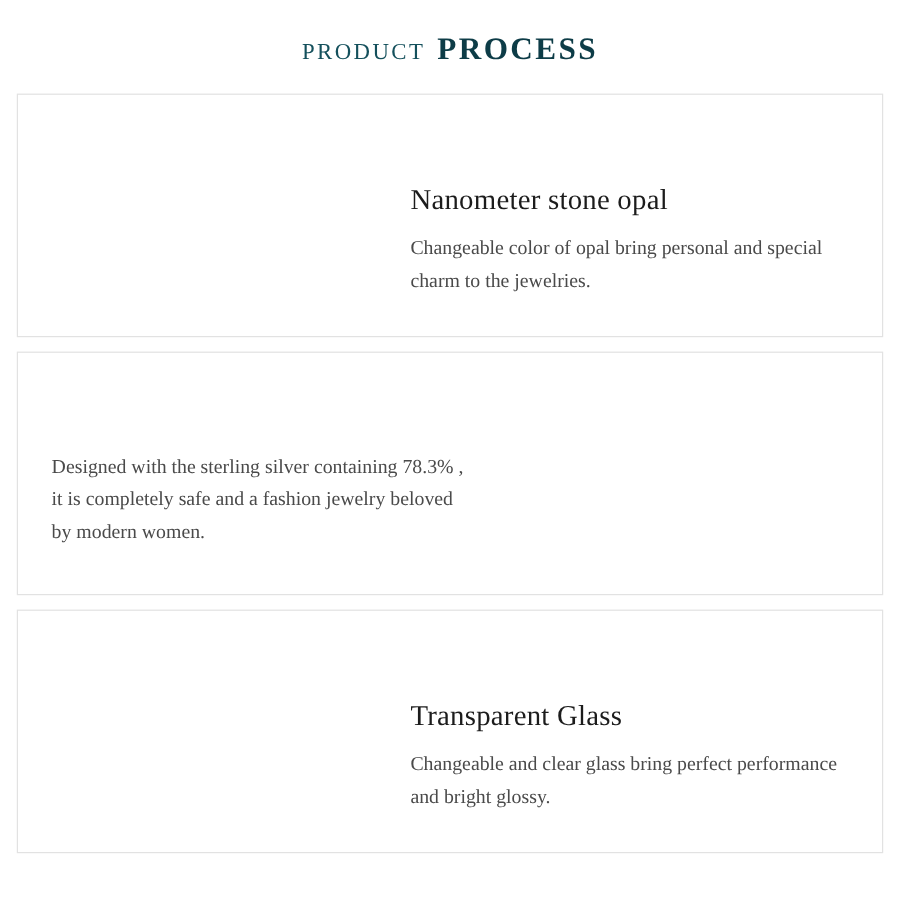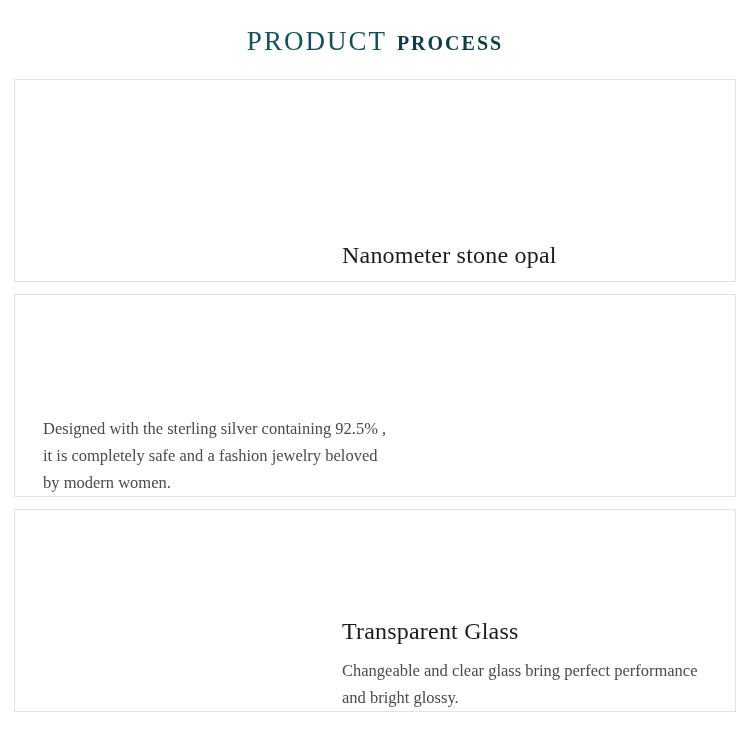--- a/index.html
+++ b/index.html
@@ -20,43 +20,43 @@
     box-sizing: border-box;
   }
   
   .header {
     text-align: center;
     padding-top: 26px;
     padding-bottom: 22px;
     letter-spacing: 1.5px;
   }
   .header .word-a {
-    font-size: 27px;
+    font-size: 19px;
     color: #14505c;
     font-weight: normal;
     letter-spacing: 2px;
   }
   .header .word-b {
-    font-size: 20px;
+    font-size: 26px;
     color: #0d3c47;
     font-weight: bold;
     letter-spacing: 2px;
     margin-left: 10px;
   }
   
   .panel {
     position: relative;
     margin: 0 14px 12px 14px;
     border: 1px solid #e2e2e2;
     height: 203px;
     box-sizing: border-box;
     overflow: hidden;
     background: #ffffff;
     display: flex;
-    align-items: flex-end;
+    align-items: center;
   }
   .panel.reverse {
     flex-direction: row-reverse;
   }
   .img-zone {
     position: relative;
     overflow: hidden;
     flex: 0 0 305px;
     background: #fafafa;
   }
@@ -224,20 +224,21 @@
         <div class="ball" style="left:106px; top:300px; width:12px; height:12px;"></div>
         <div class="ball" style="left:228px; top:270px; width:11px; height:11px;"></div>
         <div class="ball" style="left:78px; top:258px; width:11px; height:11px;"></div>
         <div class="ball" style="left:96px; top:142px; width:14px; height:14px;"></div>
 
         <div class="loop" style="left:296px; top:152px; width:36px; height:56px; border-radius:50% / 40%;"></div>
       </div>
     </div>
     <div class="txt-zone">
       <h3 class="item-title">Nanometer stone opal</h3>
+      <p class="item-desc">Changeable color of opal bring personal and special charm to the jewelries.</p>
     </div>
   </div>
 
   <div class="panel reverse">
     <div class="img-zone wide">
       <div class="bead-wrap" style="left:-40px; top:-150px; width:520px; height:520px;">
         <div class="bead" style="left:0; top:0; width:520px; height:520px;">
           <div class="rim"></div>
           <div class="face">
             <div class="flake" style="left:50%; top:50%;">
@@ -264,21 +265,21 @@
         <div class="cz" style="left:330px; top:190px; width:26px; height:26px;"></div>
         <div class="cz" style="left:352px; top:268px; width:22px; height:22px;"></div>
         <div class="cz" style="left:296px; top:316px; width:16px; height:16px;"></div>
 
         <div class="ball" style="left:332px; top:240px; width:13px; height:13px;"></div>
 
         <div class="loop" style="left:62px; top:212px; width:40px; height:58px; border-radius:50% / 42%;"></div>
       </div>
     </div>
     <div class="txt-zone">
-      <p class="item-desc">Designed with the sterling silver containing 92.5% , it is completely safe and a fashion jewelry beloved by modern women.</p>
+      <p class="item-desc">Designed with the sterling silver containing 78.3% , it is completely safe and a fashion jewelry beloved by modern women.</p>
     </div>
   </div>
 
   <div class="panel">
     <div class="img-zone">
       <div class="bead-wrap" style="left:58px; top:26px; width:160px; height:160px;">
         <div class="bead" style="left:0; top:0; width:160px; height:160px;">
           <div class="rim"></div>
           <div class="face">
             <div class="flake" style="left:50%; top:50%;">

